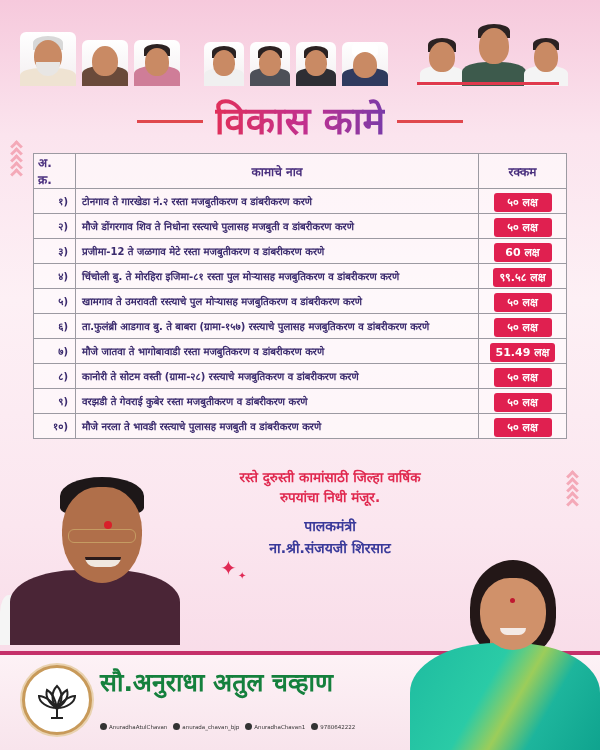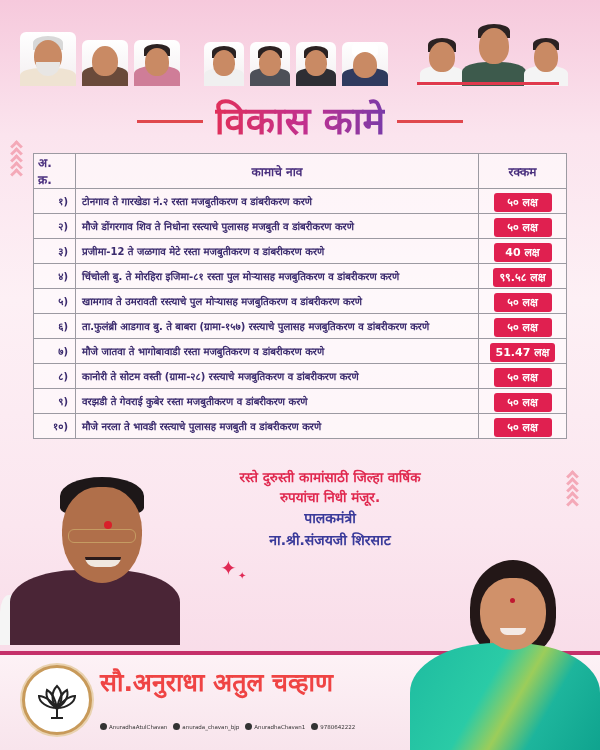--- a/index.html
+++ b/index.html
@@ -71,21 +71,21 @@
   .woman .hair { position: absolute; left: 60px; top: 12px; width: 86px; height: 96px; background: #231717; border-radius: 50% 50% 40% 40%; }
   .woman .face { position: absolute; left: 70px; top: 30px; width: 66px; height: 72px; background: #d0916a; border-radius: 45% 45% 50% 50%; }
   .woman .bindi { position: absolute; left: 100px; top: 50px; width: 5px; height: 5px; background: #c01830; border-radius: 50%; }
   .woman .smile { position: absolute; left: 90px; top: 80px; width: 26px; height: 7px; background: #f4eae6; border-radius: 0 0 14px 14px; }
 
   
   .footer-bar { position: absolute; left: 0; top: 651px; width: 600px; height: 4px; background: #c5306a; }
   .footer { position: absolute; left: 0; top: 655px; width: 600px; height: 95px; background: linear-gradient(180deg, #fdf2f6 0%, #f8e4ec 100%); }
   .bjp-logo { position: absolute; left: 22px; top: 665px; width: 70px; height: 70px; border-radius: 50%;
     background: #fff; border: 3px solid #c89a5a; box-shadow: 0 0 0 2px #e9d2b0; display: flex; align-items: center; justify-content: center; }
-  .mla-name { position: absolute; left: 100px; top: 668px; font-weight: bold; font-size: 25px; color: #ef4444; line-height: 30px; }
+  .mla-name { position: absolute; left: 100px; top: 668px; font-weight: bold; font-size: 25px; color: #15803d; line-height: 30px; }
   .mla-title { position: absolute; left: 115px; top: 700px; font-weight: bold; font-size: 13px; color: #1b1b1b; line-height: 16px; }
   .socials { position: absolute; left: 100px; top: 723px; display: flex; gap: 6px; align-items: center; font-size: 5.5px; color: #333; }
   .socials .item { display: flex; align-items: center; gap: 2px; }
   .socials .ico { width: 7px; height: 7px; border-radius: 50%; background: #333; display: inline-block; }
 </style>
 </head>
 <body>
 
 <div class="poster">
 
@@ -179,41 +179,41 @@
         <td class="amt"><span class="badge">५० लक्ष</span></td>
       </tr>
       <tr>
         <td class="no">२)</td>
         <td class="name">मौजे डोंगरगाव शिव ते निधोना रस्त्याचे पुलासह मजबुती व डांबरीकरण करणे</td>
         <td class="amt"><span class="badge">५० लक्ष</span></td>
       </tr>
       <tr>
         <td class="no">३)</td>
         <td class="name">प्रजीमा-12 ते जळगाव मेटे रस्ता मजबुतीकरण व डांबरीकरण करणे</td>
-        <td class="amt"><span class="badge">40 लक्ष</span></td>
+        <td class="amt"><span class="badge">60 लक्ष</span></td>
       </tr>
       <tr>
         <td class="no">४)</td>
         <td class="name">चिंचोली बु. ते मोरहिरा इजिमा-८१ रस्ता पुल मोऱ्यासह मजबुतिकरण व डांबरीकरण करणे</td>
         <td class="amt"><span class="badge">९९.५८ लक्ष</span></td>
       </tr>
       <tr>
         <td class="no">५)</td>
         <td class="name">खामगाव ते उमरावती रस्त्याचे पुल मोऱ्यासह मजबुतिकरण व डांबरीकरण करणे</td>
         <td class="amt"><span class="badge">५० लक्ष</span></td>
       </tr>
       <tr>
         <td class="no">६)</td>
         <td class="name">ता.फुलंब्री आडगाव बु. ते बाबरा (ग्रामा-१५७) रस्त्याचे पुलासह मजबुतिकरण व डांबरीकरण करणे</td>
         <td class="amt"><span class="badge">५० लक्ष</span></td>
       </tr>
       <tr>
         <td class="no">७)</td>
         <td class="name">मौजे जातवा ते भागोबावाडी रस्ता मजबुतिकरण व डांबरीकरण करणे</td>
-        <td class="amt"><span class="badge">51.47 लक्ष</span></td>
+        <td class="amt"><span class="badge">51.49 लक्ष</span></td>
       </tr>
       <tr>
         <td class="no">८)</td>
         <td class="name">कानोरी ते सोटम वस्ती (ग्रामा-२८) रस्त्याचे मजबुतिकरण व डांबरीकरण करणे</td>
         <td class="amt"><span class="badge">५० लक्ष</span></td>
       </tr>
       <tr>
         <td class="no">९)</td>
         <td class="name">वरझडी ते गेवराई कुबेर रस्ता मजबुतीकरण व डांबरीकरण करणे</td>
         <td class="amt"><span class="badge">५० लक्ष</span></td>
@@ -232,21 +232,21 @@
     <div class="hair"></div>
     <div class="face"></div>
     <div class="tilak"></div>
     <div class="specs"></div>
     <div class="smile"></div>
   </div>
 
   <div class="announce">
     <div class="red">रस्ते दुरुस्ती कामांसाठी जिल्हा वार्षिक</div>
     <div class="red">रुपयांचा निधी मंजूर.</div>
-    <div class="blue" style="margin-top:0;">पालकमंत्री</div>
+    <div class="blue" style="margin-top:8px;">पालकमंत्री</div>
     <div class="blue">ना.श्री.संजयजी शिरसाट</div>
   </div>
   <div class="sparkle">✦</div>
   <div class="sparkle2">✦</div>
 
   <div class="footer-bar"></div>
   <div class="footer"></div>
 
   <div class="bjp-logo">
     <svg width="48" height="48" viewBox="0 0 48 48" fill="none" stroke="#222" stroke-width="2">

